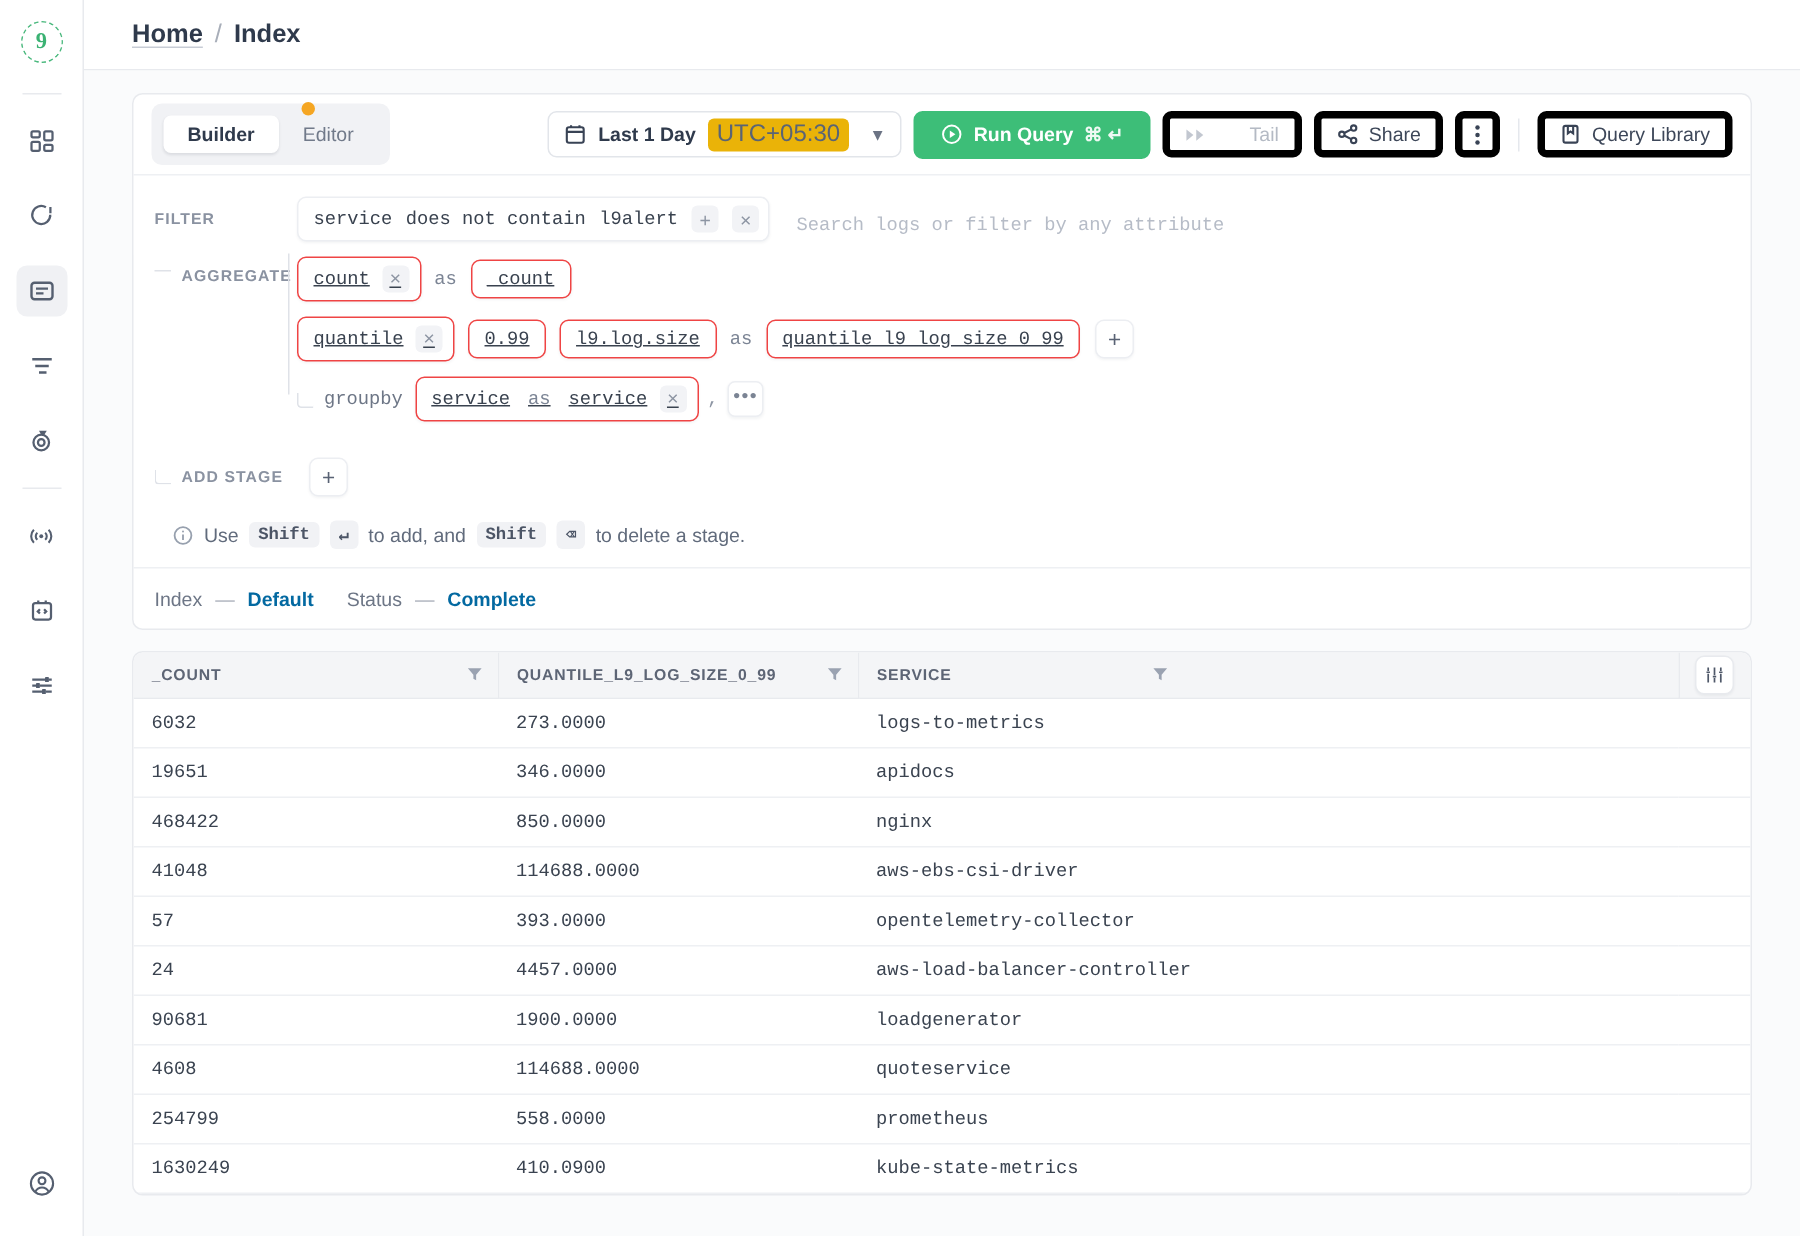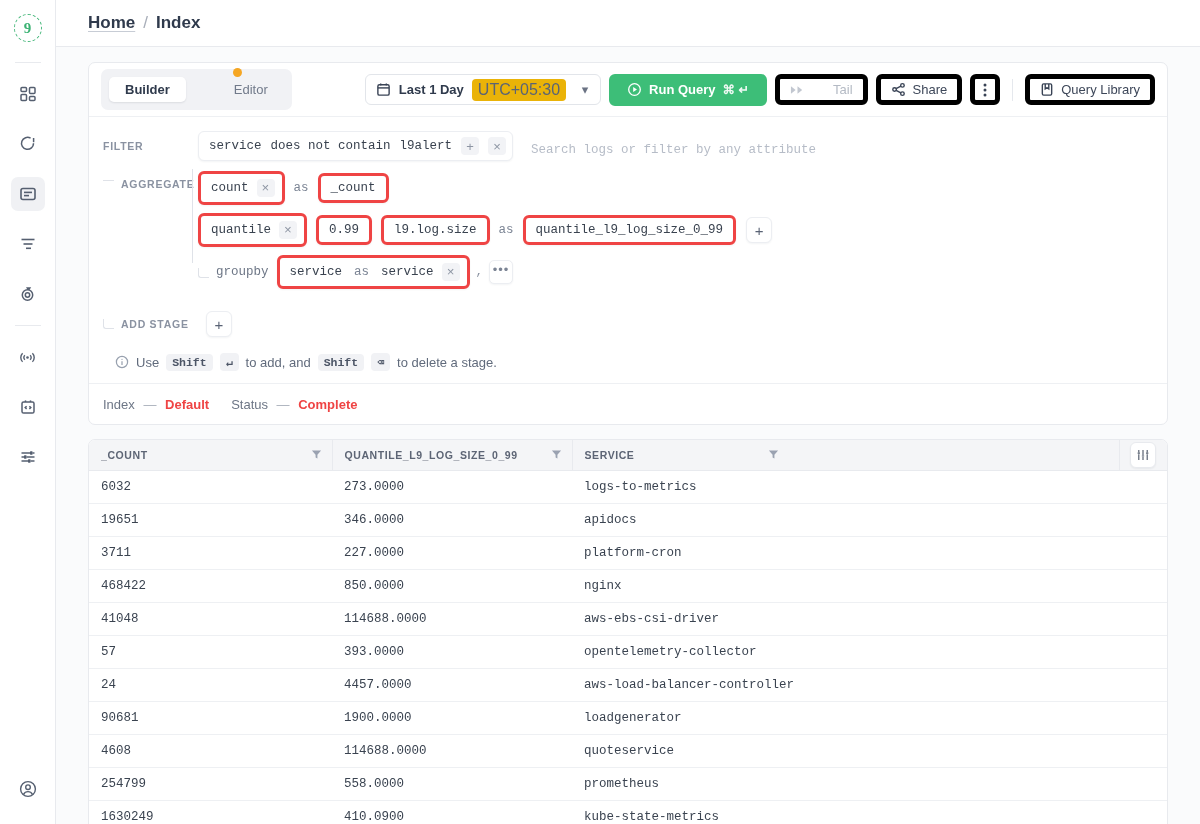--- a/index.html
+++ b/index.html
@@ -71,21 +71,20 @@
   
   #query-card { overflow: visible; }
 
   #qc-toolbar {
     height: 54px; display: flex; align-items: center;
     padding: 0 12px; border-bottom: 1px solid #eef0f3;
   }
   .seg {
     display: inline-flex; background: #f1f2f5; border-radius: 7px; padding: 8px;
     position: relative;
-    gap: 32px;
   }
   .seg-btn {
     padding: 5px 16px; font-size: 13px; border-radius: 5px;
     color: #717a8a; cursor: pointer; font-weight: normal;
   }
   .seg-btn.on {
     background: #ffffff; color: #2f3a4c; font-weight: bold;
     box-shadow: 0 1px 2px rgba(20,30,50,.10);
   }
   .seg-dot {
@@ -144,24 +143,24 @@
     display: inline-flex; align-items: center; justify-content: center;
     width: 18px; height: 18px; border-radius: 4px;
     background: #f2f3f6; color: #8d95a3; font-size: 13px; cursor: pointer;
   }
   .searchghost {
     font-family: "Liberation Mono", monospace;
     font-size: 12.5px; color: #b6bcc7; padding: 7px 0 0 18px;
   }
   .chip {
     display: inline-flex; align-items: center; gap: 8px;
-    background: #fff; border: 3px solid #ef4444; border-radius: 6px;
+    background: #fff; border: 1px solid #ef4444; border-radius: 6px;
     box-shadow: 0 1px 2px rgba(20,30,50,.05);
     padding: 5px 7px 5px 10px;
-    font-family: "Liberation Mono", monospace; font-size: 12.5px; color: #39424f;
+    font-family: "Liberation Mono", monospace; font-size: 12.5px; color: #39424f; text-decoration: underline;
   }
   .chip.tight { padding: 5px 10px; }
   .as { font-family: "Liberation Mono", monospace; font-size: 12.5px; color: #7b8494; margin: 0 9px; }
   .plusbtn {
     display: inline-flex; align-items: center; justify-content: center;
     width: 26px; height: 26px; border-radius: 6px;
     border: 1px solid #eceef2; background: #fff; color: #596274;
     box-shadow: 0 1px 2px rgba(20,30,50,.05);
     font-size: 15px; cursor: pointer; margin-left: 10px;
   }
@@ -193,21 +192,21 @@
   }
 
   
   #status {
     border-top: 1px solid #eef0f3;
     height: 41px; display: flex; align-items: center; gap: 22px;
     padding: 0 14px; font-size: 13px;
   }
   .st-k { color: #6d7686; }
   .st-dash { color: #a8aeb9; margin: 0 5px; }
-  .st-v { color: #ef4444; font-weight: bold; }
+  .st-v { color: #0369a1; font-weight: bold; }
 
   
   #results { margin-top: 14px; overflow: hidden; }
   table.rt { width: 100%; border-collapse: collapse; table-layout: fixed; }
   table.rt thead th {
     background: #f4f5f7; height: 30px;
     font-size: 10.5px; letter-spacing: .055em; font-weight: bold;
     color: #5d6575; text-align: left;
     border-bottom: 1px solid #e8eaee;
     border-right: 1px solid #e8eaee;
@@ -572,26 +571,20 @@
                 <td>logs-to-metrics</td>
                 <td></td>
               </tr>
               <tr>
                 <td>19651</td>
                 <td>346.0000</td>
                 <td>apidocs</td>
                 <td></td>
               </tr>
               <tr>
-                <td>3711</td>
-                <td>227.0000</td>
-                <td>platform-cron</td>
-                <td></td>
-              </tr>
-              <tr>
                 <td>468422</td>
                 <td>850.0000</td>
                 <td>nginx</td>
                 <td></td>
               </tr>
               <tr>
                 <td>41048</td>
                 <td>114688.0000</td>
                 <td>aws-ebs-csi-driver</td>
                 <td></td>

